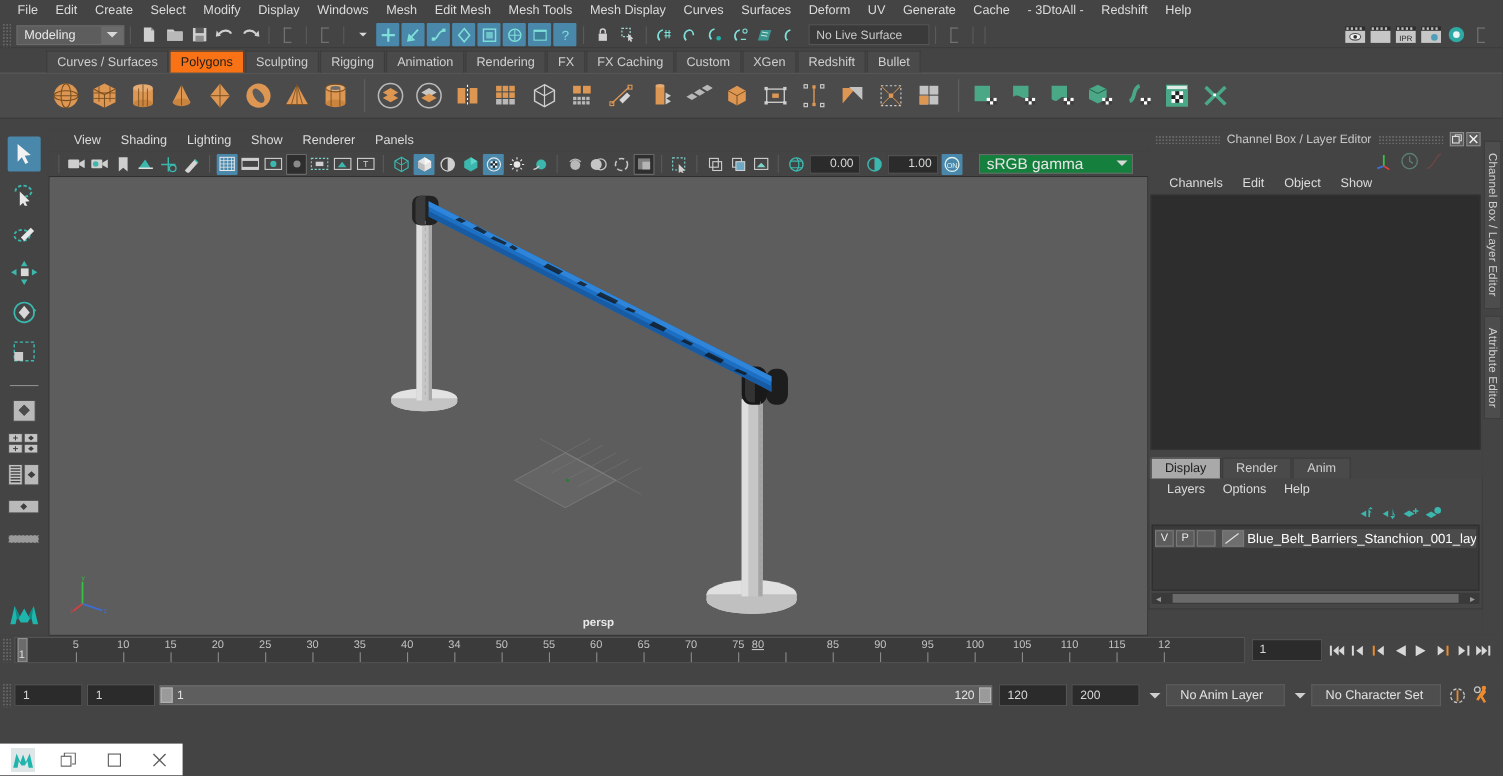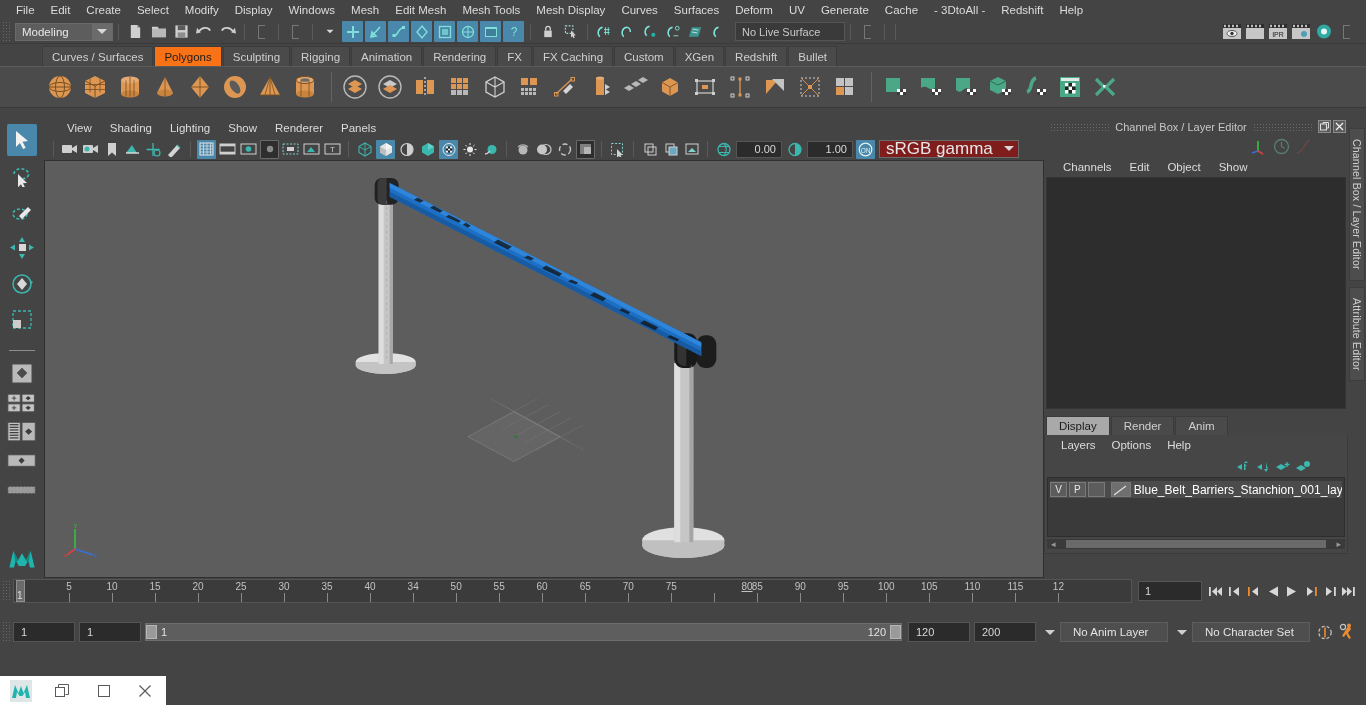--- a/index.html
+++ b/index.html
@@ -89,23 +89,23 @@
   .vp-toolbar { height: 22px; display: flex; align-items: center; background: #444; padding-left: 4px; }
   .vbtn { width: 19px; height: 19px; margin: 0 1px; display: flex; align-items: center; justify-content: center; flex: none; border-radius: 1px; }
   .vbtn.hl { background: #4a88ab; }
   .vbtn.dk { background: #2e2e2e; border: 1px solid #6a6a6a; }
   .numfield {
     height: 17px; width: 46px; background: #2b2b2b; border: 1px solid #555;
     color: #d8d8d8; font-size: 11px; display: flex; align-items: center;
     justify-content: flex-end; padding-right: 5px; margin: 0 2px; flex: none;
   }
   .gammasel {
-    height: 18px; width: 140px; background: #7f1d1d; border: 1px solid #6a6a6a;
-    color: #e6e6e6; font-size: 17px; display: flex; align-items: center;
-    padding-left: 6px; margin-left: 3px; position: relative; flex: none;
+    height: 18px; width: 140px; background: #15803d; border: 1px solid #6a6a6a;
+    color: #e6e6e6; font-size: 14px; display: flex; align-items: center;
+    padding-left: 6px; margin-left: 14px; position: relative; flex: none;
   }
   .gammasel .arw2 { position: absolute; right: 4px; top: 5px; }
   .viewport {
     position: absolute; left: 0; right: 0; top: 42px; bottom: 0;
     background: #5d5d5d; border: 1px solid #303030; overflow: hidden;
   }
   .persp-label {
     position: absolute; bottom: 5px; left: 0; right: 0; text-align: center;
     font-size: 10.5px; color: #e9e9e9; font-weight: bold;
   }
@@ -1155,20 +1155,21 @@
         <svg width="40" height="40" viewBox="0 0 40 40">
           <path d="M12 30 L12 10" stroke="#35c143" stroke-width="1.6"></path>
           <path d="M12 30 L30 36" stroke="#3a6fd8" stroke-width="1.6"></path>
           <path d="M12 30 L4 36" stroke="#d84040" stroke-width="1.6"></path>
           <text x="11" y="8" font-size="6" fill="#35c143" font-family="Liberation Sans">y</text>
           <text x="31" y="38" font-size="6" fill="#3a6fd8" font-family="Liberation Sans">z</text>
           <text x="1" y="38" font-size="6" fill="#d84040" font-family="Liberation Sans">x</text>
         </svg>
       </div>
 
+      <div class="persp-label">persp</div>
     </div>
   </div>
 
   <div class="rightpanel">
     <div class="cb-title">
       <div class="dots"></div>
       <span style="font-size:11px">Channel Box / Layer Editor</span>
       <div class="dots"></div>
       <div class="win-btn">
         <svg width="9" height="9" viewBox="0 0 9 9">
@@ -1305,21 +1306,21 @@
         <div class="ts-num" style="left: 485.182px;">55</div>
         <div class="ts-tick" style="left: 528.198px;"></div>
         <div class="ts-num" style="left: 528px;">60</div>
         <div class="ts-tick" style="left: 571.215px;"></div>
         <div class="ts-num" style="left: 571.215px;">65</div>
         <div class="ts-tick" style="left: 614.231px;"></div>
         <div class="ts-num" style="left: 614.231px;">70</div>
         <div class="ts-tick" style="left: 657.248px;"></div>
         <div class="ts-num" style="left: 657.248px;">75</div>
         <div class="ts-tick" style="left: 700.264px;"></div>
-        <div class="ts-num" style="left: 733px; text-decoration: underline;">80</div>
+        <div class="ts-num" style="left: 675px; text-decoration: underline;">80</div>
         <div class="ts-tick" style="left: 743.281px;"></div>
         <div class="ts-num" style="left: 743.281px;">85</div>
         <div class="ts-tick" style="left: 786.298px;"></div>
         <div class="ts-num" style="left: 786.298px;">90</div>
         <div class="ts-tick" style="left: 829.314px;"></div>
         <div class="ts-num" style="left: 829.314px;">95</div>
         <div class="ts-tick" style="left: 872.331px;"></div>
         <div class="ts-num" style="left: 872.331px;">100</div>
         <div class="ts-tick" style="left: 915.347px;"></div>
         <div class="ts-num" style="left: 915.347px;">105</div>

